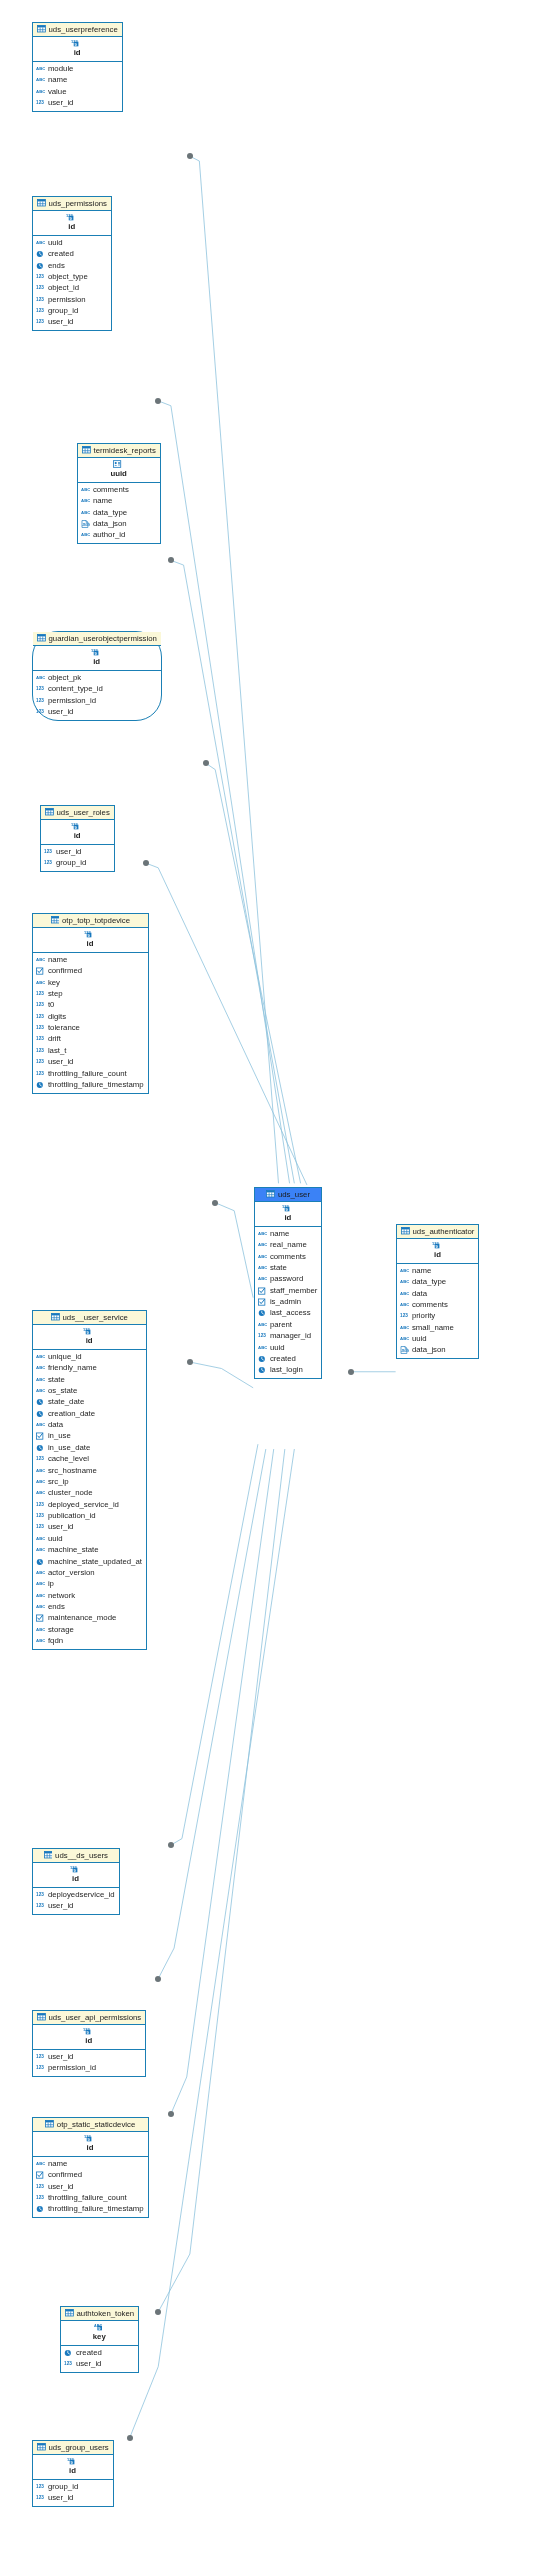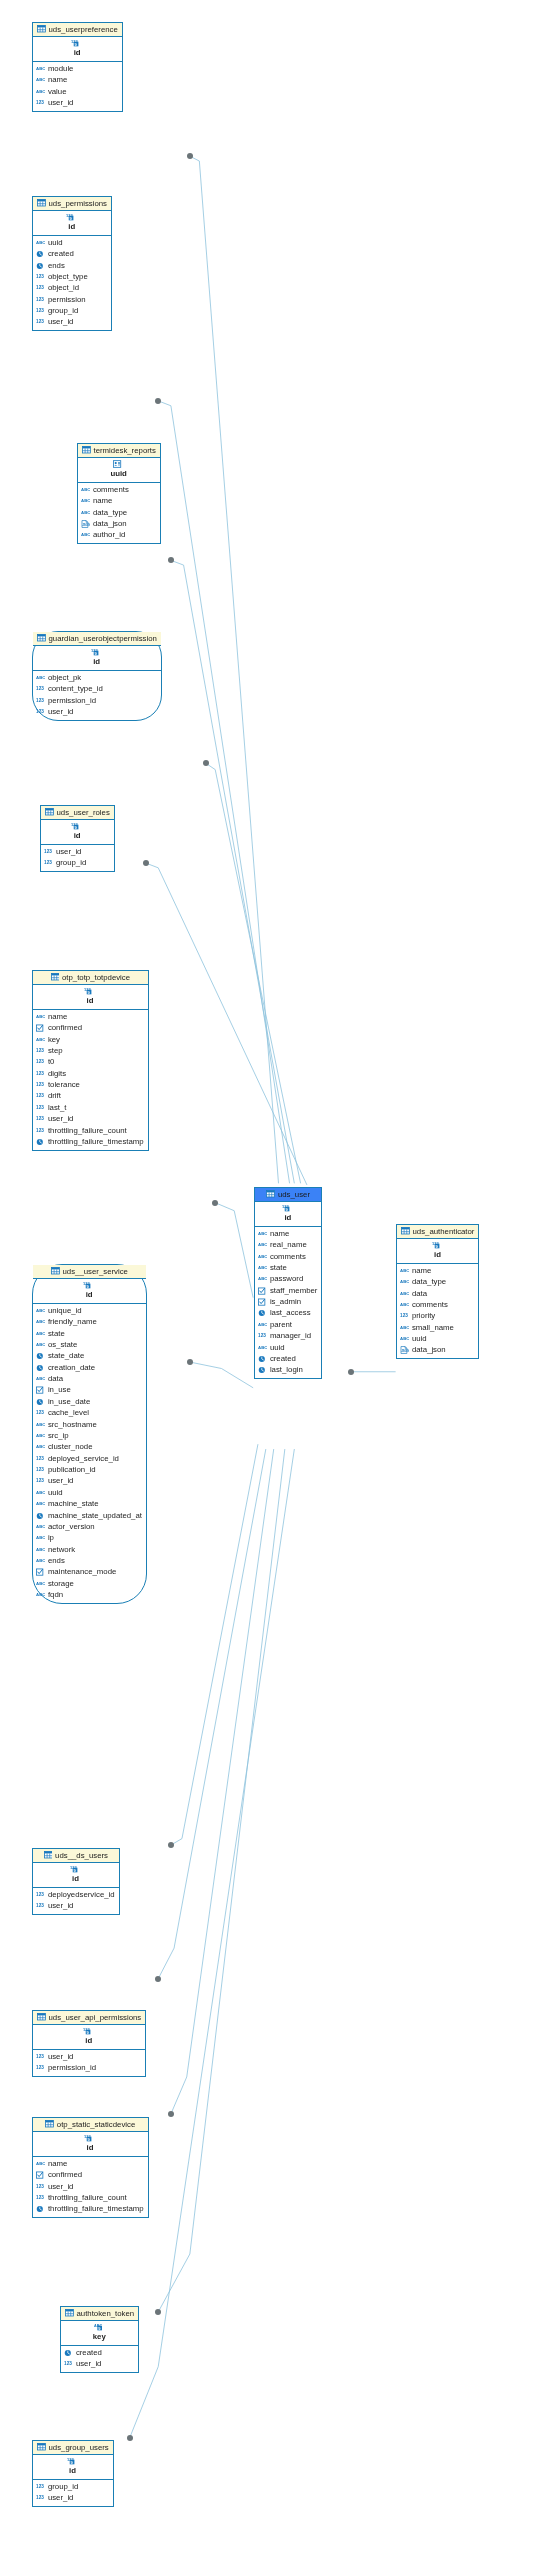--- a/index.html
+++ b/index.html
@@ -381,21 +381,21 @@
         <div class="col">
           <span class="ico">
             <svg width="8.8" height="8" viewBox="0 0 13 12" style="font-size:11.5px">
               <text x="0" y="7" font-family="Liberation Sans,sans-serif" font-size="7" font-weight="bold" fill="#1878be">123</text>
             </svg>
           </span>
           <span class="cname">group_id</span>
         </div>
       </div>
     </div>
-    <div class="table" style="left: 32px; top: 970px;">
+    <div class="table" style="left: 32px; top: 913px;">
       <div class="tbl-header"><span class="hdr-ico"><svg width="8.8" height="7.4" viewBox="0 0 13 11">
             <rect x="0.6" y="0.6" width="11.8" height="9.8" fill="#ffffff" stroke="#1878be" stroke-width="1.2"></rect>
             <rect x="0.6" y="0.6" width="11.8" height="3" fill="#1878be"></rect>
             <line x1="4.6" y1="3.6" x2="4.6" y2="10.4" stroke="#1878be" stroke-width="1"></line>
             <line x1="8.5" y1="3.6" x2="8.5" y2="10.4" stroke="#1878be" stroke-width="1"></line>
             <line x1="0.6" y1="7" x2="12.4" y2="7" stroke="#1878be" stroke-width="1"></line>
           </svg></span><span>otp_totp_totpdevice</span></div>
       <div class="pk-section">
         <div class="col pk">
           <span class="ico">
@@ -502,21 +502,21 @@
           <span class="ico">
             <svg width="8.8" height="8" viewBox="0 0 13 12">
               <circle cx="5.6" cy="6" r="4.6" fill="#1878be"></circle>
               <path d="M5.6 3 L5.6 6 L8 7.4" stroke="#ffffff" stroke-width="1.1" fill="none" stroke-linecap="round"></path>
             </svg>
           </span>
           <span class="cname">throttling_failure_timestamp</span>
         </div>
       </div>
     </div>
-    <div class="table" style="left: 32px; top: 1264px; border-radius: 30px;">
+    <div class="table" style="left: 32px; top: 1310px;">
       <div class="tbl-header"><span class="hdr-ico"><svg width="8.8" height="7.4" viewBox="0 0 13 11">
             <rect x="0.6" y="0.6" width="11.8" height="9.8" fill="#ffffff" stroke="#1878be" stroke-width="1.2"></rect>
             <rect x="0.6" y="0.6" width="11.8" height="3" fill="#1878be"></rect>
             <line x1="4.6" y1="3.6" x2="4.6" y2="10.4" stroke="#1878be" stroke-width="1"></line>
             <line x1="8.5" y1="3.6" x2="8.5" y2="10.4" stroke="#1878be" stroke-width="1"></line>
             <line x1="0.6" y1="7" x2="12.4" y2="7" stroke="#1878be" stroke-width="1"></line>
           </svg></span><span>uds__user_service</span></div>
       <div class="pk-section">
         <div class="col pk">
           <span class="ico">

